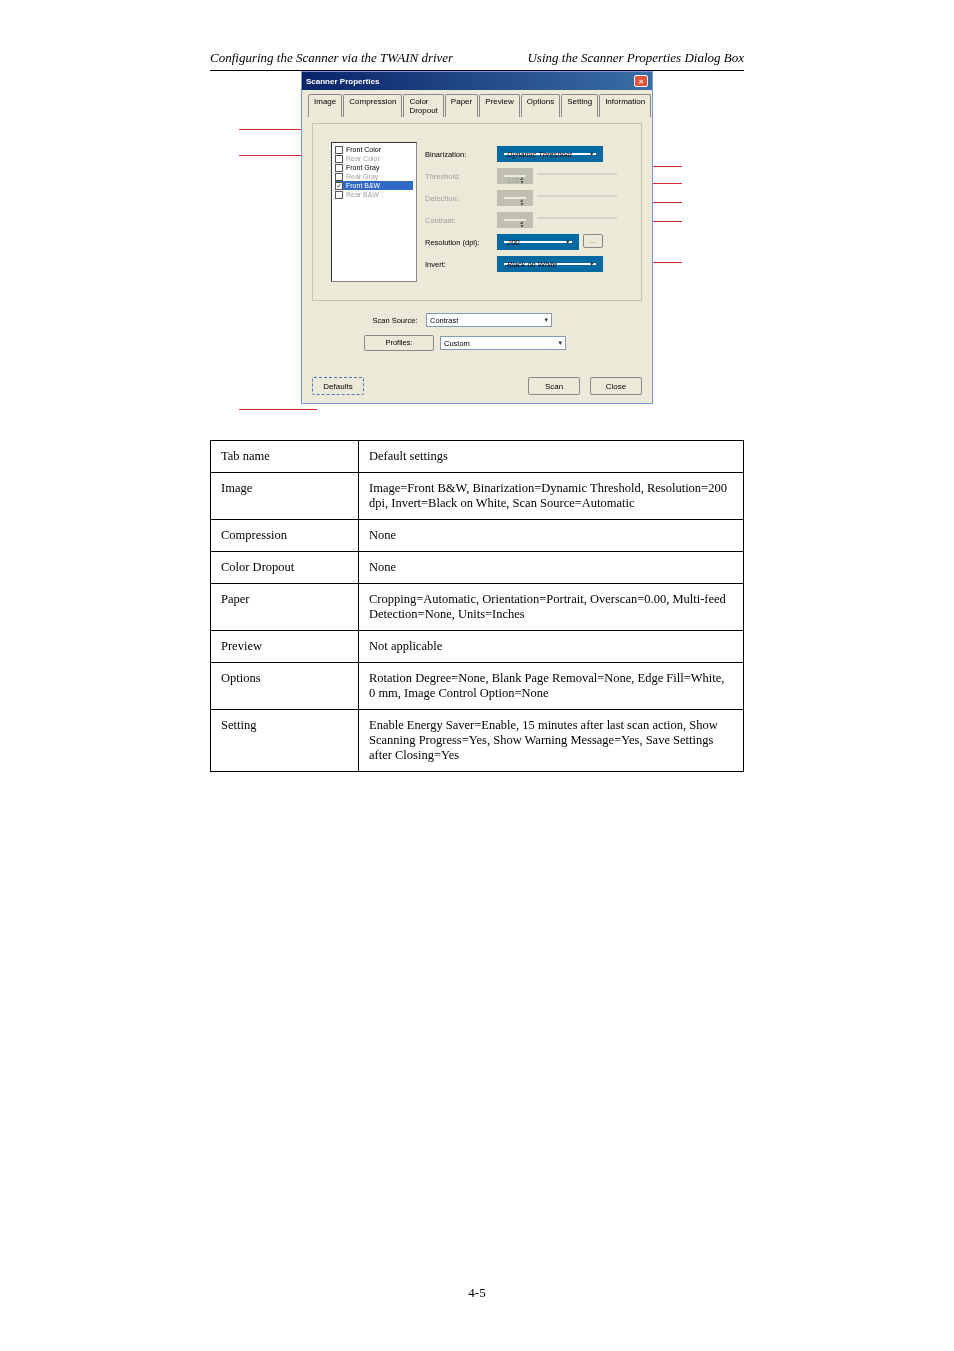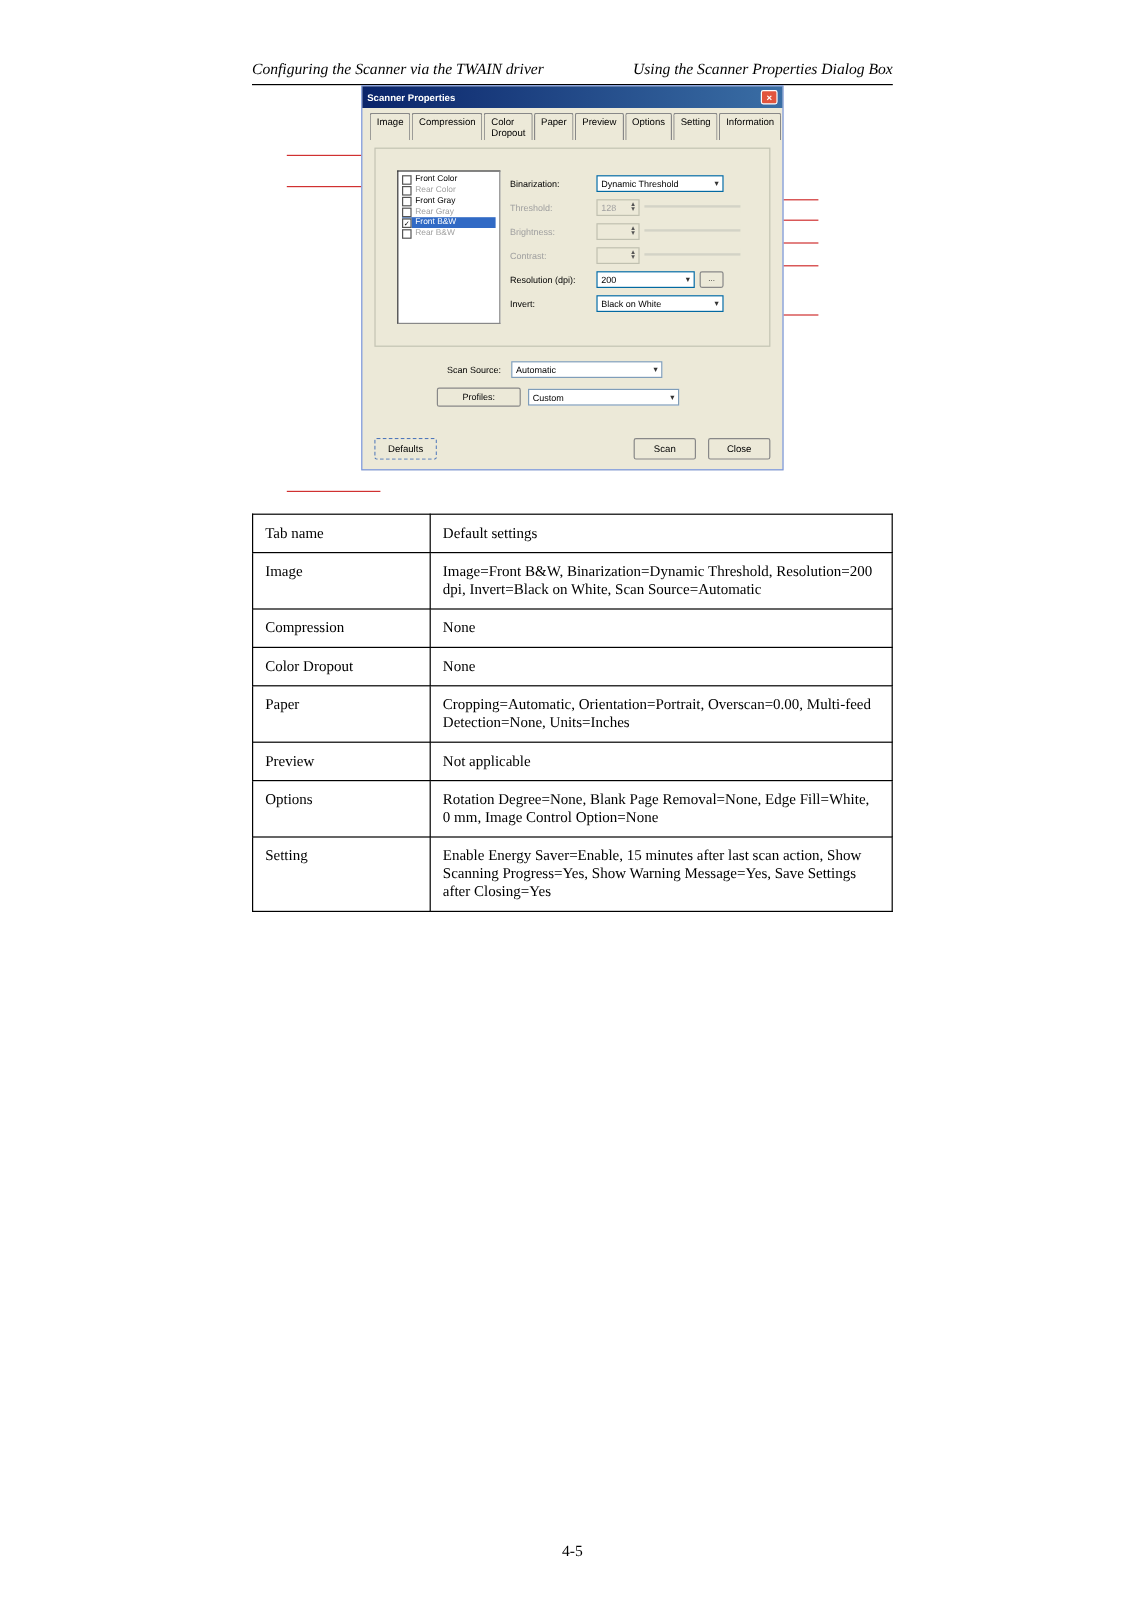--- a/index.html
+++ b/index.html
@@ -17,24 +17,24 @@
 .top-panel { display: flex; gap: 8px; border: 1px solid #c3c3b3; padding: 18px; background: #ece9d8; }
 .selbox { width: 86px; background: white; border: 1px inset #888; padding: 2px 3px; font-size: 7px; min-height: 120px; }
 .selrow { display: flex; align-items: center; gap: 3px; padding: 0.5px 0; }
 .chkbox { width: 8px; height: 8px; border: 1px solid #555; background: white; display: inline-flex; align-items: center; justify-content: center; font-size: 6px; color: #000; }
 .selrow.highlight { background: #316ac5; color: white; }
 .grey { color: #a0a0a0; }
 .props { flex: 1; padding: 4px 6px 4px 0; }
 .prow { display: flex; align-items: center; margin-bottom: 6px; font-size: 7.5px; }
 .prow .lbl { width: 72px; }
 .prow .ctl { flex: 1; display: flex; gap: 4px; }
-.drop, .txtbox, .slspin { border: 1px solid #0369a1; background: white; height: 14px; padding: 1px 3px; font-size: 7.5px; }
+.drop, .txtbox, .slspin { border: 7px solid #0369a1; background: white; height: 14px; padding: 1px 3px; font-size: 7.5px; font-style: italic; }
 .drop { width: 106px; display: flex; justify-content: space-between; align-items: center; }
 .drop.disabled, .slspin.disabled { background: #ece9d8; color: #a0a0a0; border-color: #c0c0b0; }
-.slspin { width: 36px; display: flex; justify-content: space-between; align-items: center; }
+.slspin { width: 36px; display: flex; justify-content: space-between; align-items: flex-start; }
 .slider { flex: 1; height: 12px; background: #ece9d8; border: none; position: relative; }
 .slider-track { position: absolute; top: 5px; left: 0; right: 0; height: 2px; background: #bbb; }
 .slider.disabled .slider-track { background: #d3d3c6; }
 .mbtn { background: #ece9d8; border: 1px solid #888; border-radius: 2px; width: 20px; height: 14px; font-size: 6px; display: flex; align-items: center; justify-content: center; }
 .darrow { font-size: 7px; color: #333; }
 .bottom-area { text-align: right; margin-top: 12px; font-size: 7.5px; }
 .brow { display: flex; align-items: center; justify-content: flex-start; margin-bottom: 8px; padding-left: 52px; }
 .brow .blbl { width: 62px; text-align: center; padding-right: 0; }
 .brow .bdrop { border: 1px solid #7f9db9; background: white; width: 126px; height: 14px; display: flex; justify-content: space-between; align-items: center; padding: 1px 3px; }
 .brow .profbtn { width: 70px; height: 16px; background: #ece9d8; border: 1px solid #888; border-radius: 2px; text-align: center; padding: 2px; margin-right: 6px; }
@@ -129,21 +129,21 @@
                   <div class="slspin disabled">
                     <span>128</span>
                     <span class="ud">▴<br>▾</span>
                   </div>
                   <div class="slider disabled">
                     <div class="slider-track"></div>
                   </div>
                 </div>
             </div>
             <div class="prow grey">
-              <span class="lbl">Brightness:</span>
+              <span class="lbl">Detection:</span>
               <div class="ctl">
                   <div class="slspin disabled">
                     <span></span>
                     <span class="ud">▴<br>▾</span>
                   </div>
                   <div class="slider disabled">
                     <div class="slider-track"></div>
                   </div>
                 </div>
             </div>
@@ -178,21 +178,21 @@
                   </div>
                 </div>
             </div>
           </div>
         </div>
 
         <div class="bottom-area">
           <div class="brow">
             <span class="blbl">Scan Source:</span>
             <div class="bdrop">
-                <span>Automatic</span>
+                <span>Contrast</span>
                 <span class="darrow">▾</span>
               </div>
           </div>
           <div class="brow">
             <div class="profbtn">Profiles:</div>
             <div class="bdrop">
                 <span>Custom</span>
                 <span class="darrow">▾</span>
               </div>
           </div>

